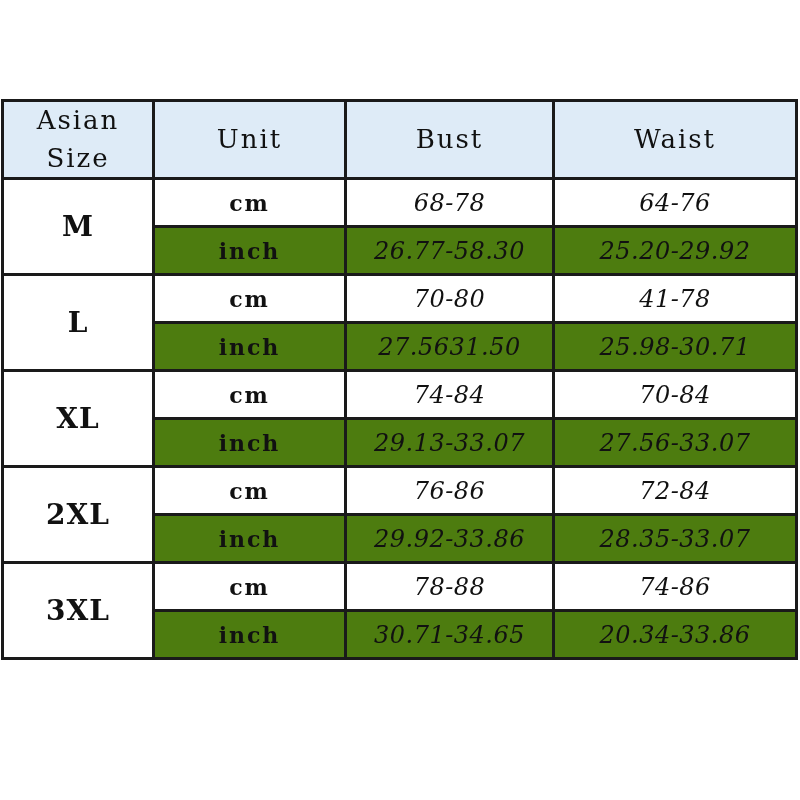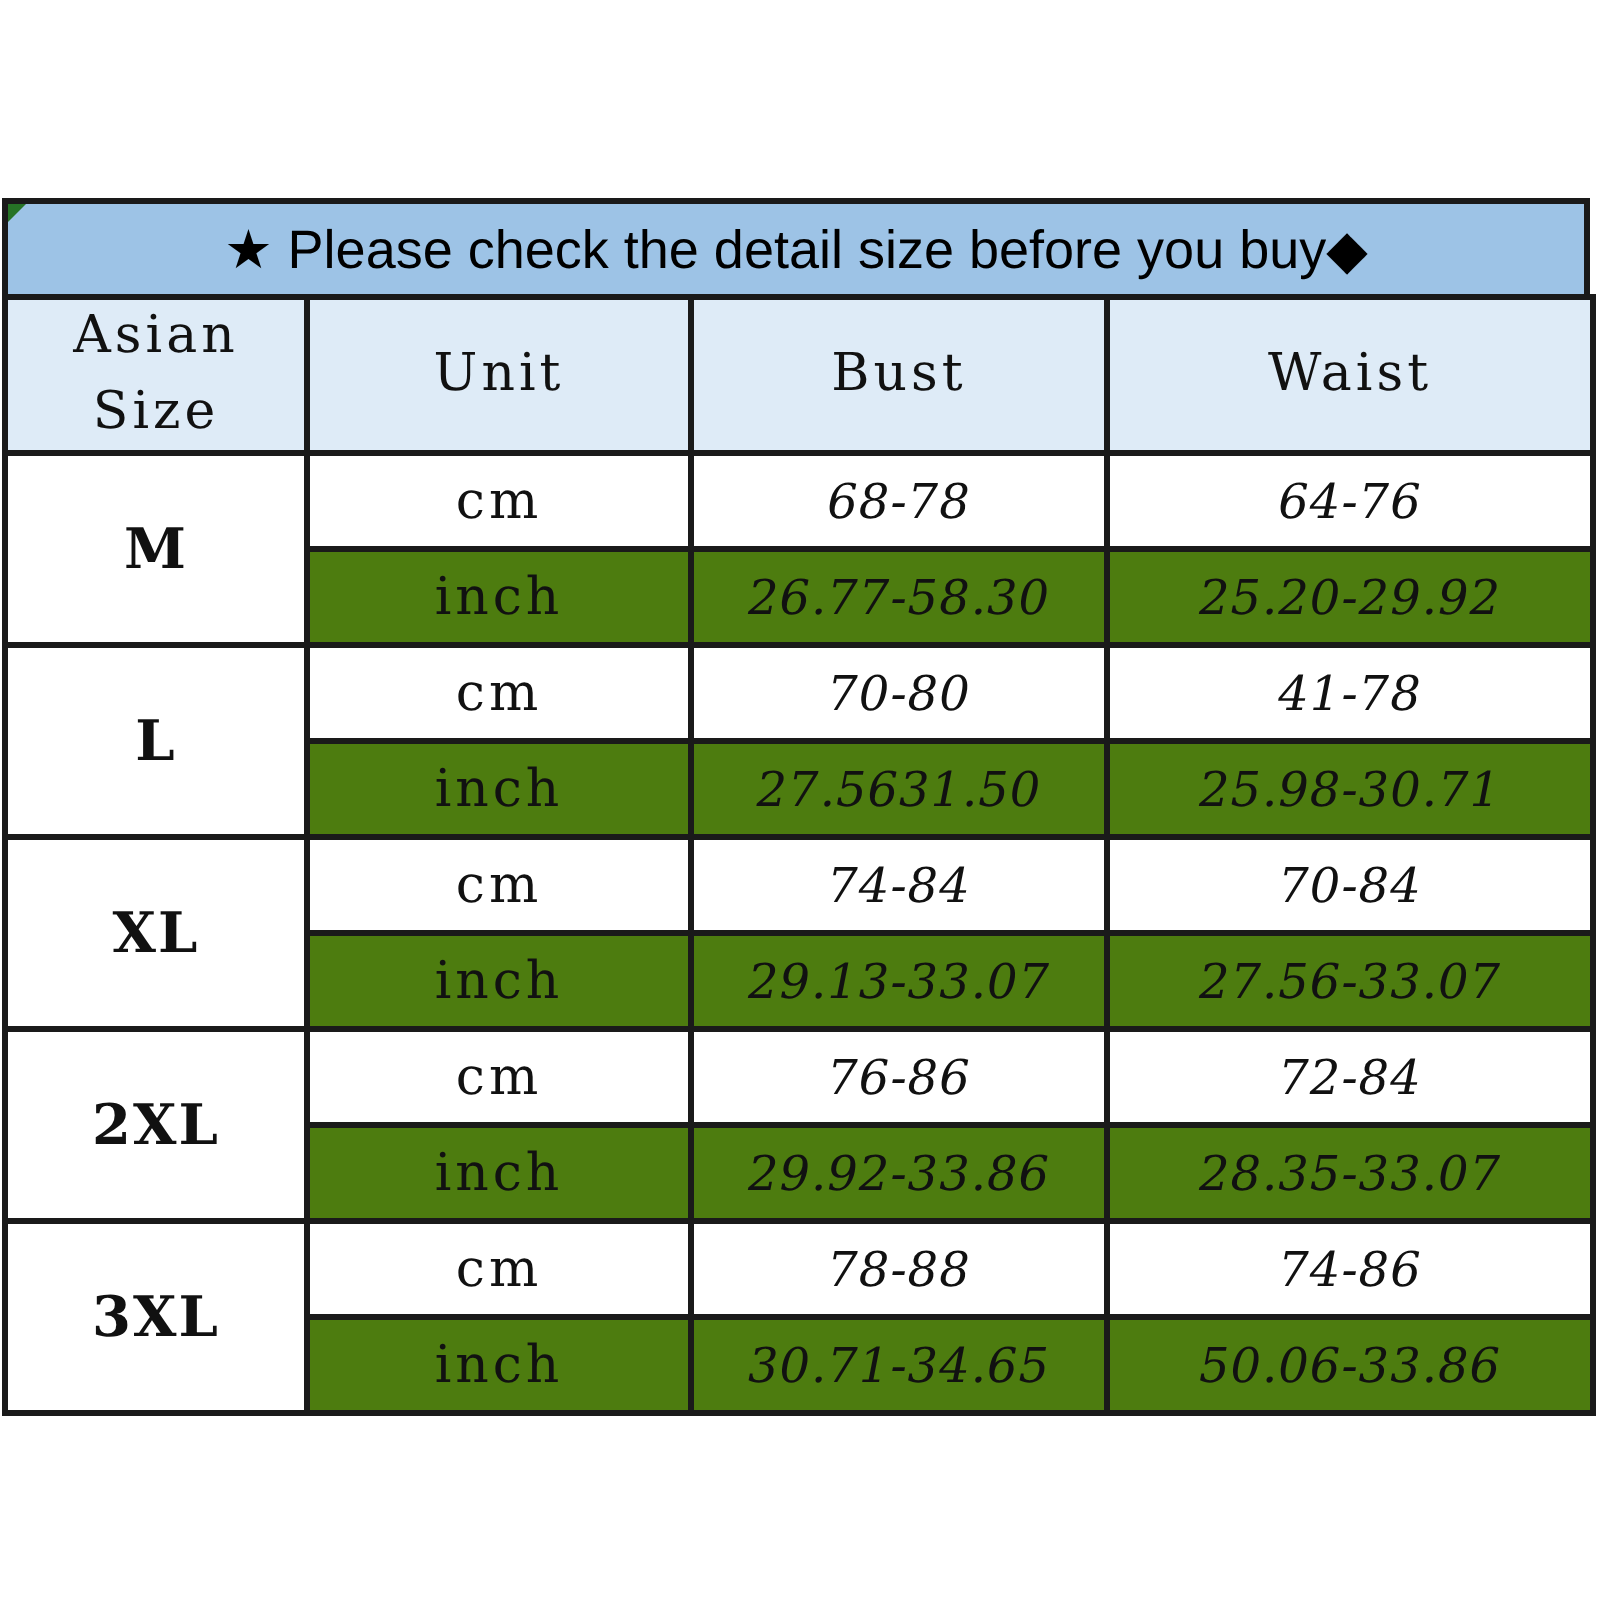--- a/index.html
+++ b/index.html
@@ -72,33 +72,29 @@
   .size-table tbody td { height: 45px; }
   .size-cell {
     background: #ffffff;
     font-weight: bold;
     font-size: 28px;
     letter-spacing: 1px;
   }
   .row-cm  td { background: #ffffff; }
   .row-inch td { background: #4d7c0f; }
   .row-cm  td.size-cell { background: #ffffff; }
-  .unit-cell  { font-size: 26px; letter-spacing: 2px; }
+  .unit-cell  { font-size: 22px; letter-spacing: 2px; font-weight: bold; }
   .value-cell { font-size: 24px; letter-spacing: 0.5px; font-style: italic; }
 </style>
 </head>
 <body>
 
 <div class="page">
   <div class="size-chart">
 
-    <div class="title-bar">
-      <span class="corner-flag"></span>
-      <span class="title-text">★ Please check the detail size before you buy◆</span>
-    </div>
 
     <table class="size-table">
       <colgroup>
         <col style="width:151px">
         <col style="width:192px">
         <col style="width:208px">
         <col style="width:243px">
       </colgroup>
       <thead>
         <tr>
@@ -160,19 +156,19 @@
 
         <tr class="row-cm">
           <td rowspan="2" class="size-cell">3XL</td>
           <td class="unit-cell">cm</td>
           <td class="value-cell">78-88</td>
           <td class="value-cell">74-86</td>
         </tr>
         <tr class="row-inch">
           <td class="unit-cell">inch</td>
           <td class="value-cell">30.71-34.65</td>
-          <td class="value-cell">50.06-33.86</td>
+          <td class="value-cell">20.34-33.86</td>
         </tr>
       </tbody>
     </table>
 
   </div>
 </div>
 
 </body></html>

